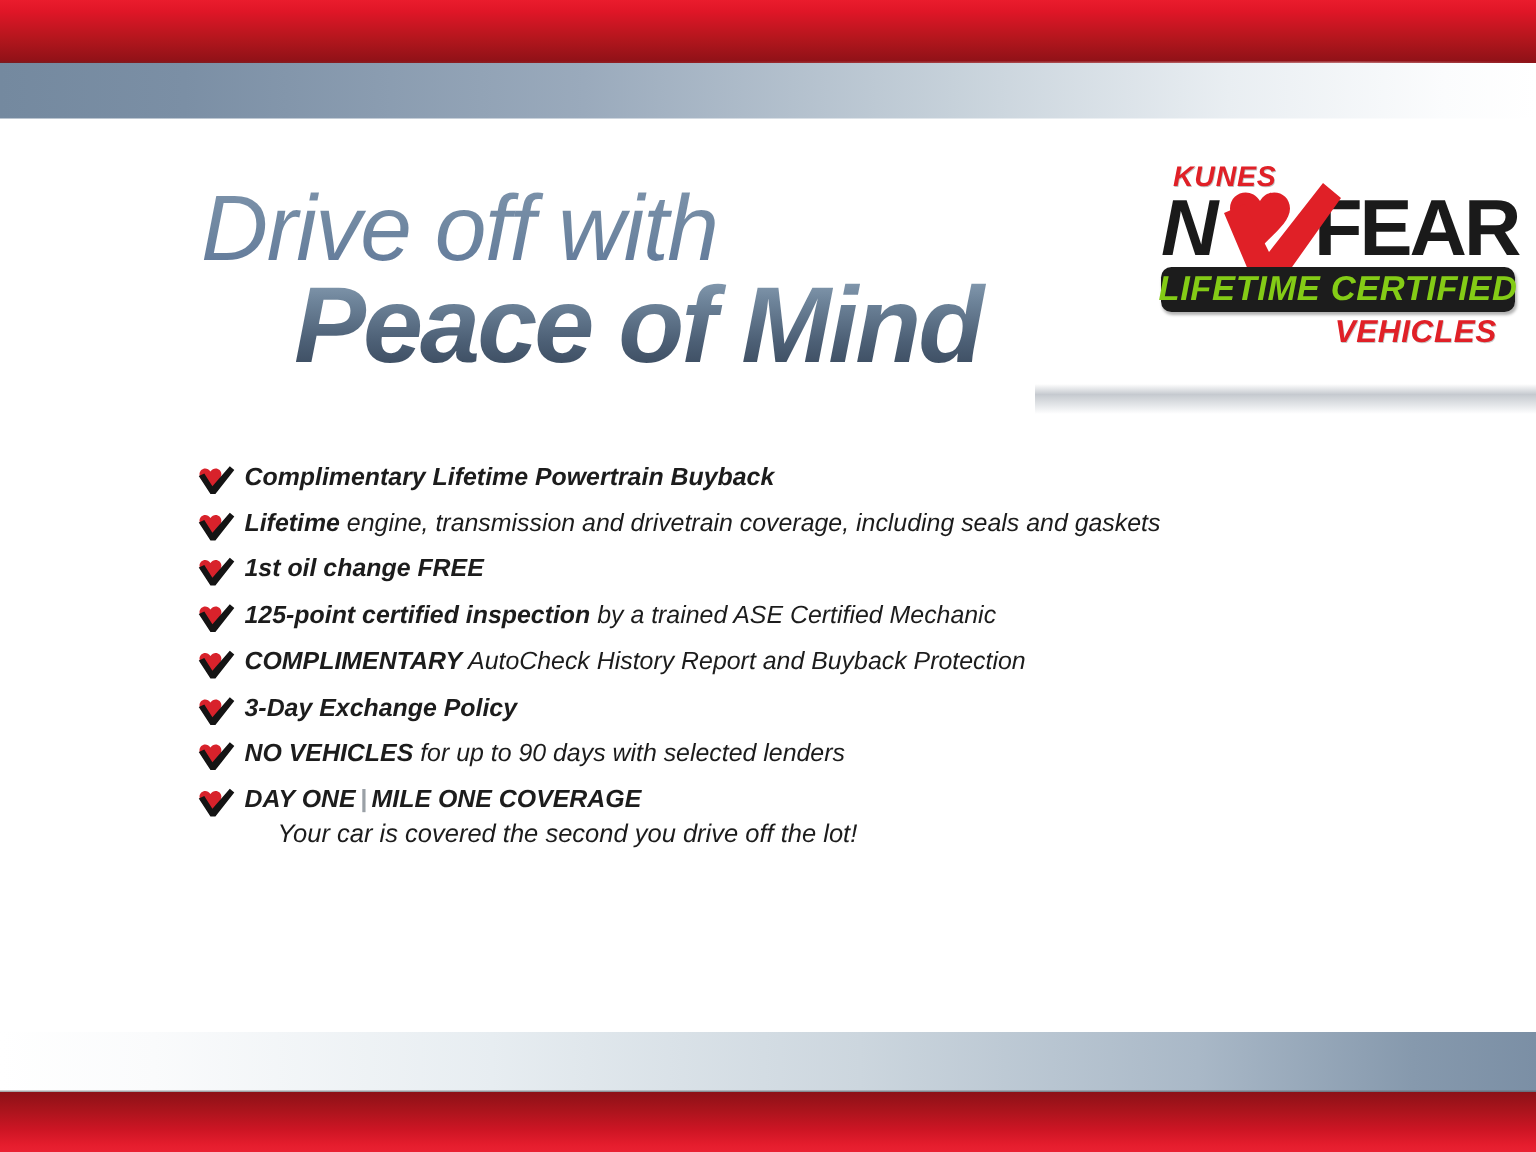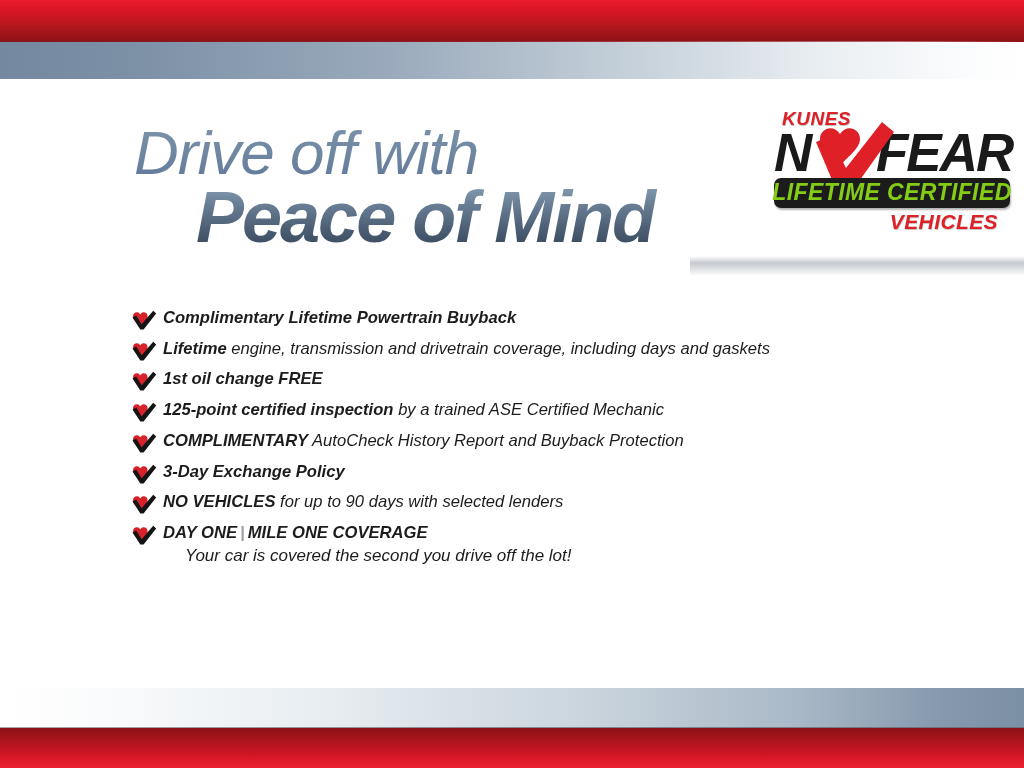--- a/index.html
+++ b/index.html
@@ -144,21 +144,20 @@
     font-style: italic;
     line-height: 1;
     color: #1a1a1a;
     letter-spacing: -1px;
   }
   .logo .wm-fear {
     position: absolute;
     left: 104px; top: 0px;
     font-size: 53px;
     font-weight: 800;
-    font-style: italic;
     line-height: 1;
     color: #1a1a1a;
     letter-spacing: -2px;
   }
   .logo .check-mark {
     position: absolute;
     left: 36px; top: -4px;
     width: 86px; height: 74px;
   }
   .logo .bar {
@@ -274,21 +273,21 @@
 </div>
 
 <div class="bullets" id="bullets">
     <div class="bullet"><span class="mark"><svg viewBox="0 0 26 20">
           <path d="M2 6.2 C2 2.2, 7 0.7, 9.3 4.3 C11.6 0.7, 16.6 2.2, 16.6 6.2 C16.6 10, 11.6 13.3, 9.3 16.3 C7 13.3, 2 10, 2 6.2 Z" fill="#d8222b"></path>
           <path d="M1.5 7.4 L5.2 5.6 L10.6 14.2 L22.2 0.8 L25.2 3.4 L12.6 19.4 L9.3 19.4 Z" fill="#141414"></path>
         </svg></span><b>Complimentary Lifetime Powertrain Buyback</b></div>
     <div class="bullet"><span class="mark"><svg viewBox="0 0 26 20">
           <path d="M2 6.2 C2 2.2, 7 0.7, 9.3 4.3 C11.6 0.7, 16.6 2.2, 16.6 6.2 C16.6 10, 11.6 13.3, 9.3 16.3 C7 13.3, 2 10, 2 6.2 Z" fill="#d8222b"></path>
           <path d="M1.5 7.4 L5.2 5.6 L10.6 14.2 L22.2 0.8 L25.2 3.4 L12.6 19.4 L9.3 19.4 Z" fill="#141414"></path>
-        </svg></span><b>Lifetime</b><span class="rest"> engine, transmission and drivetrain coverage, including days and gaskets</span></div>
+        </svg></span><b>Lifetime</b><span class="rest"> engine, transmission and drivetrain coverage, including seals and gaskets</span></div>
     <div class="bullet"><span class="mark"><svg viewBox="0 0 26 20">
           <path d="M2 6.2 C2 2.2, 7 0.7, 9.3 4.3 C11.6 0.7, 16.6 2.2, 16.6 6.2 C16.6 10, 11.6 13.3, 9.3 16.3 C7 13.3, 2 10, 2 6.2 Z" fill="#d8222b"></path>
           <path d="M1.5 7.4 L5.2 5.6 L10.6 14.2 L22.2 0.8 L25.2 3.4 L12.6 19.4 L9.3 19.4 Z" fill="#141414"></path>
         </svg></span><b>1st oil change FREE</b></div>
     <div class="bullet"><span class="mark"><svg viewBox="0 0 26 20">
           <path d="M2 6.2 C2 2.2, 7 0.7, 9.3 4.3 C11.6 0.7, 16.6 2.2, 16.6 6.2 C16.6 10, 11.6 13.3, 9.3 16.3 C7 13.3, 2 10, 2 6.2 Z" fill="#d8222b"></path>
           <path d="M1.5 7.4 L5.2 5.6 L10.6 14.2 L22.2 0.8 L25.2 3.4 L12.6 19.4 L9.3 19.4 Z" fill="#141414"></path>
         </svg></span><b>125-point certified inspection</b><span class="rest"> by a trained ASE Certified Mechanic</span></div>
     <div class="bullet"><span class="mark"><svg viewBox="0 0 26 20">
           <path d="M2 6.2 C2 2.2, 7 0.7, 9.3 4.3 C11.6 0.7, 16.6 2.2, 16.6 6.2 C16.6 10, 11.6 13.3, 9.3 16.3 C7 13.3, 2 10, 2 6.2 Z" fill="#d8222b"></path>

